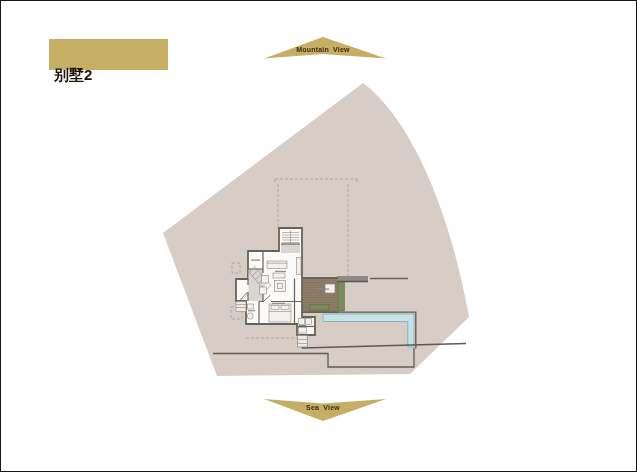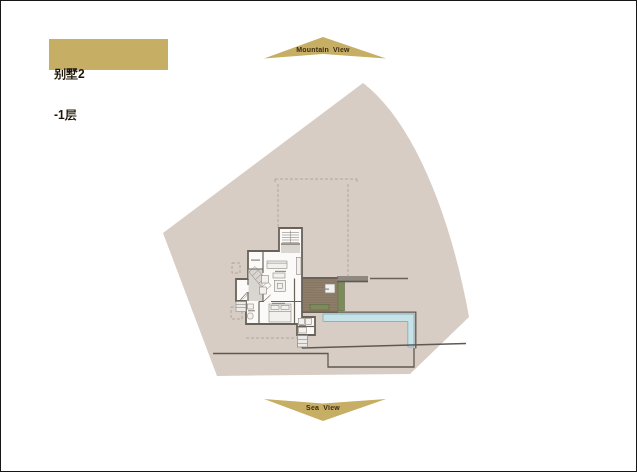--- a/index.html
+++ b/index.html
@@ -3,37 +3,36 @@
 <meta charset="utf-8">
 <style>
   html,body{margin:0;padding:0;background:#ffffff;}
   .page{
     position:relative;width:637px;height:472px;box-sizing:border-box;
     background:#ffffff;border:1px solid #161616;overflow:hidden;
     font-family:"Liberation Sans",sans-serif;
   }
   .title-card{
     position:absolute;left:48px;top:38px;width:119px;height:31px;
-    background:var(--gold);color:#1d1405;font-weight:bold;font-size:12px;
+    background:var(--gold);color:#1d1405;font-weight:bold;font-size:15px;
     line-height:13.5px;padding:2px 0 0 5px;box-sizing:border-box;white-space:pre;
   }
   svg.plan{position:absolute;left:0;top:0;width:637px;height:472px;display:block;}
   .marker-text{
     font-family:"Liberation Sans",sans-serif;font-size:7px;font-weight:bold;
     fill:var(--marker_text);letter-spacing:.2px;word-spacing:2px;
   }
 </style>
 </head>
 <body>
 
 <div class="page">
 
   <div class="title-card">
     <div>别墅2</div>
-    <div>-1层</div>
   </div>
 
   <svg class="plan" viewBox="0 0 637 472">
 
     <g>
       <polygon points="263,57.5 322,36 385,57.5 322,53" style="fill:var(--gold)"></polygon>
       <text class="marker-text" x="322" y="51" text-anchor="middle">Mountain View</text>
     </g>
     <g>
       <polygon points="263,398 322,402.5 385,398 322,420" style="fill:var(--gold)"></polygon>

